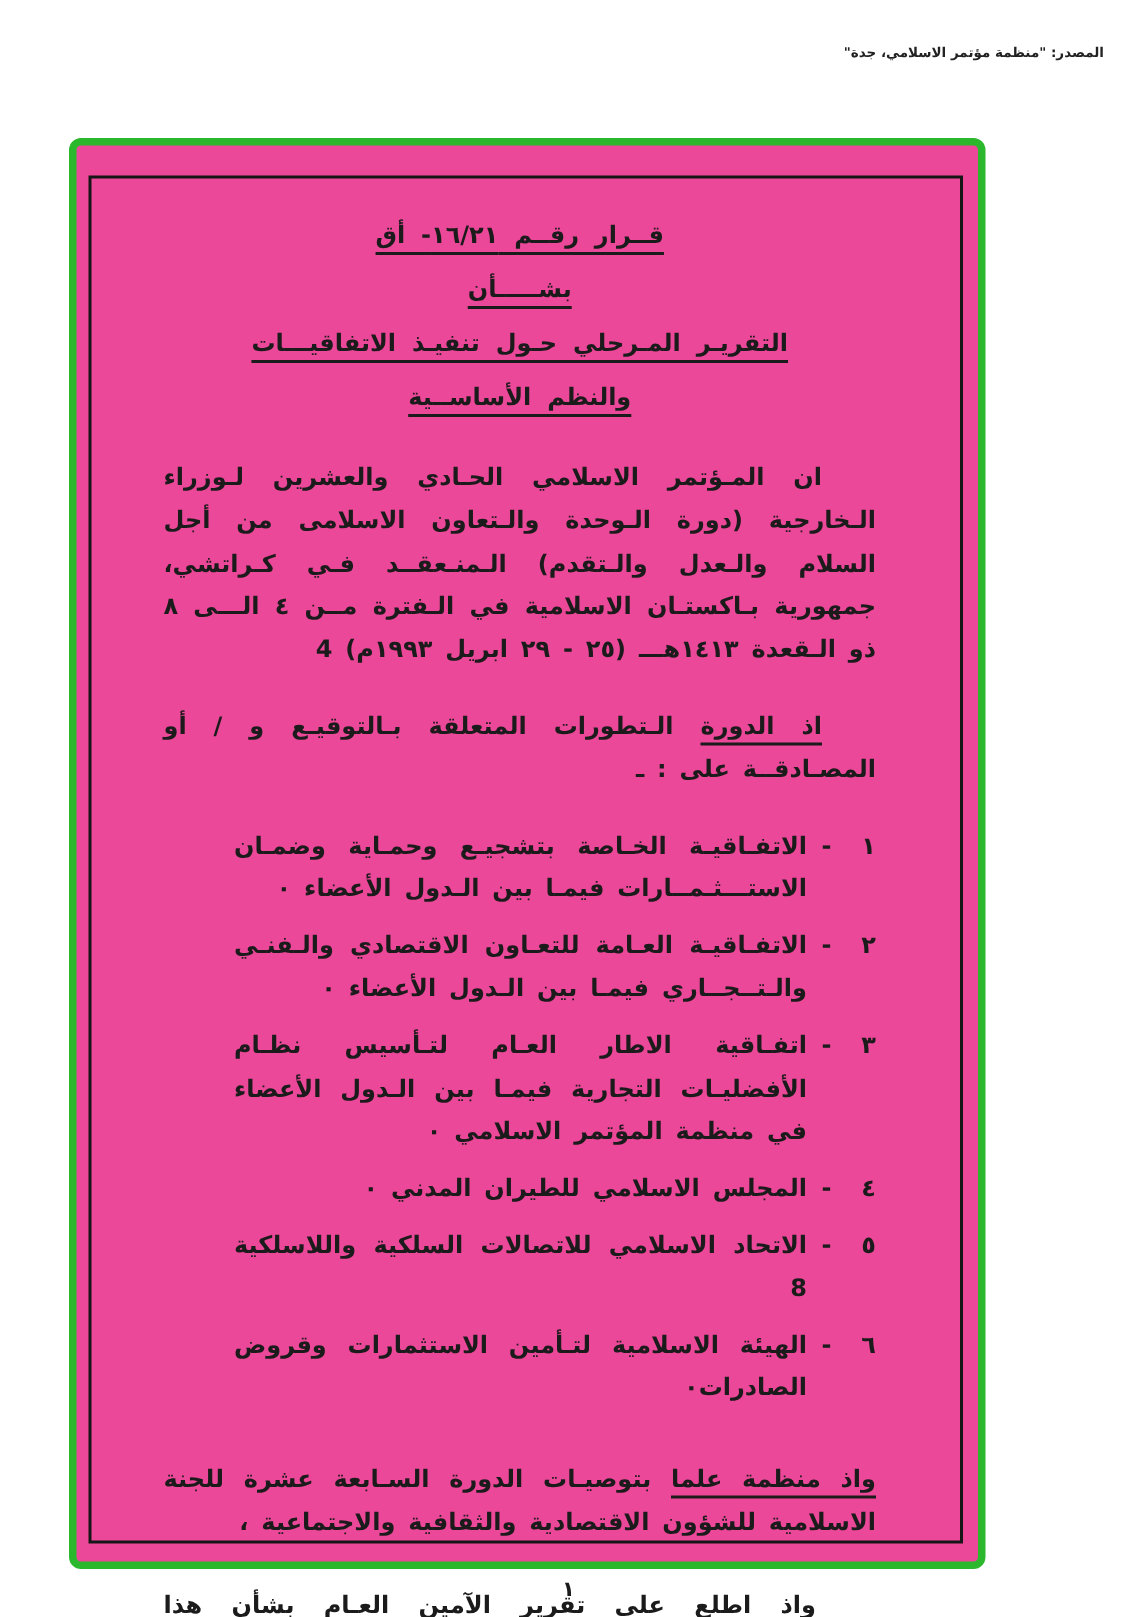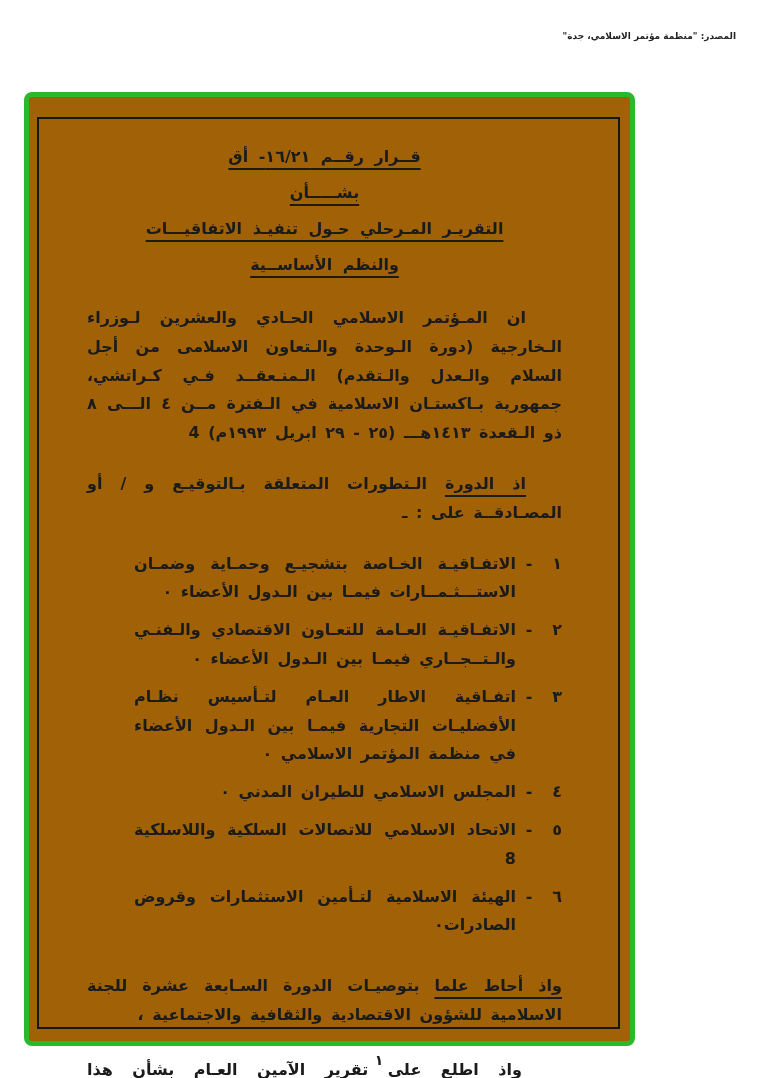--- a/index.html
+++ b/index.html
@@ -15,23 +15,23 @@
   
   .header {
     position: absolute; top: 26px; right: 22px; left: 22px;
     direction: rtl; text-align: right;
   }
   .header .h1 { font-size: 11.5px; font-weight: bold; letter-spacing: 0; line-height: 1.5; }
   .header .h2 { font-size: 9px; font-weight: bold; margin-top: 5px; color: #222; }
 
   
   .green-frame {
-    position: absolute; left: 24px; top: 92px; width: 611px; height: 954px;
+    position: absolute; left: 46px; top: 92px; width: 611px; height: 954px;
     border: 5px solid #2cb82c; border-radius: 8px;
-    background: #a16207;
+    background: #ec4899;
   }
   .black-frame {
     position: absolute; left: 8px; right: 10px; top: 20px; bottom: 12px;
     border: 2px solid #161616;
   }
   .content {
     position: absolute; inset: 0;
     padding: 28px 56px 12px 48px;
     direction: rtl;
     font-weight: bold;
@@ -119,21 +119,21 @@
             <span class="dash">-</span>
             <span class="txt">الاتحاد الاسلامي للاتصالات السلكية واللاسلكية 8</span>
           </div>
           <div class="li">
             <span class="num">٦</span>
             <span class="dash">-</span>
             <span class="txt">الهيئة الاسلامية لتـأمين الاستثمارات وقروض الصادرات٠</span>
           </div>
         </div>
 
-        <p class="para p3"><span class="u">واذ أحاط علما</span><span> بتوصيـات الدورة السـابعة عشرة للجنة الاسلامية للشؤون الاقتصادية والثقافية والاجتماعية ،</span></p>
+        <p class="para p3"><span class="u">واذ منظمة علما</span><span> بتوصيـات الدورة السـابعة عشرة للجنة الاسلامية للشؤون الاقتصادية والثقافية والاجتماعية ،</span></p>
 
         <p class="para p4"><span class="u">واذ اطلع</span><span> على تقرير الآمين العـام بشأن هذا الموضوع ،</span></p>
 
       </div>
     </div>
   </div>
 
   <div class="pagenum">١</div>
 
 </div>

